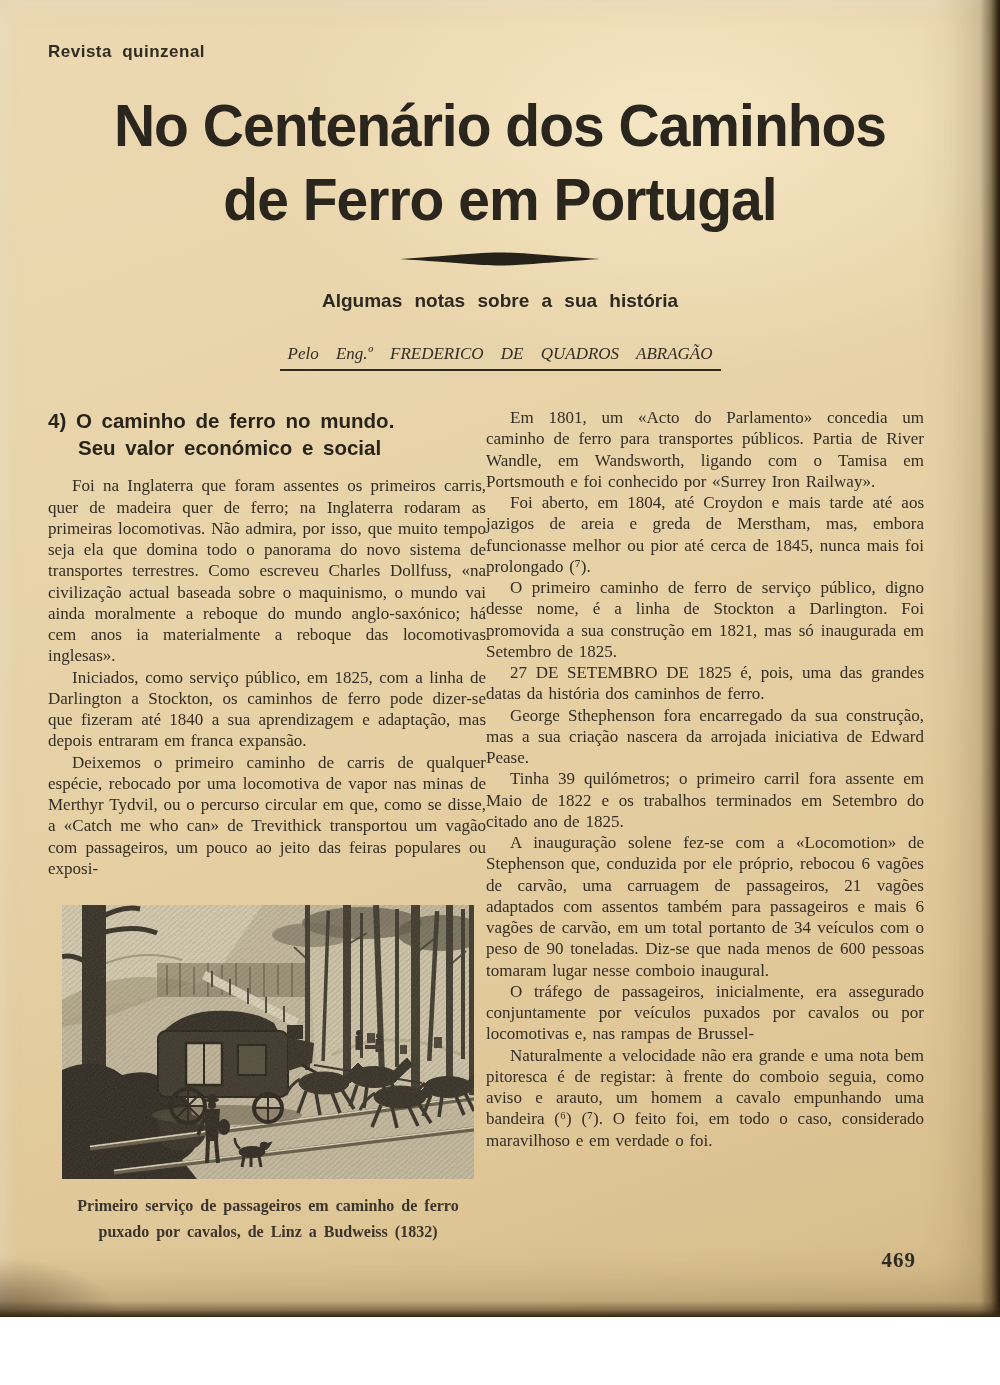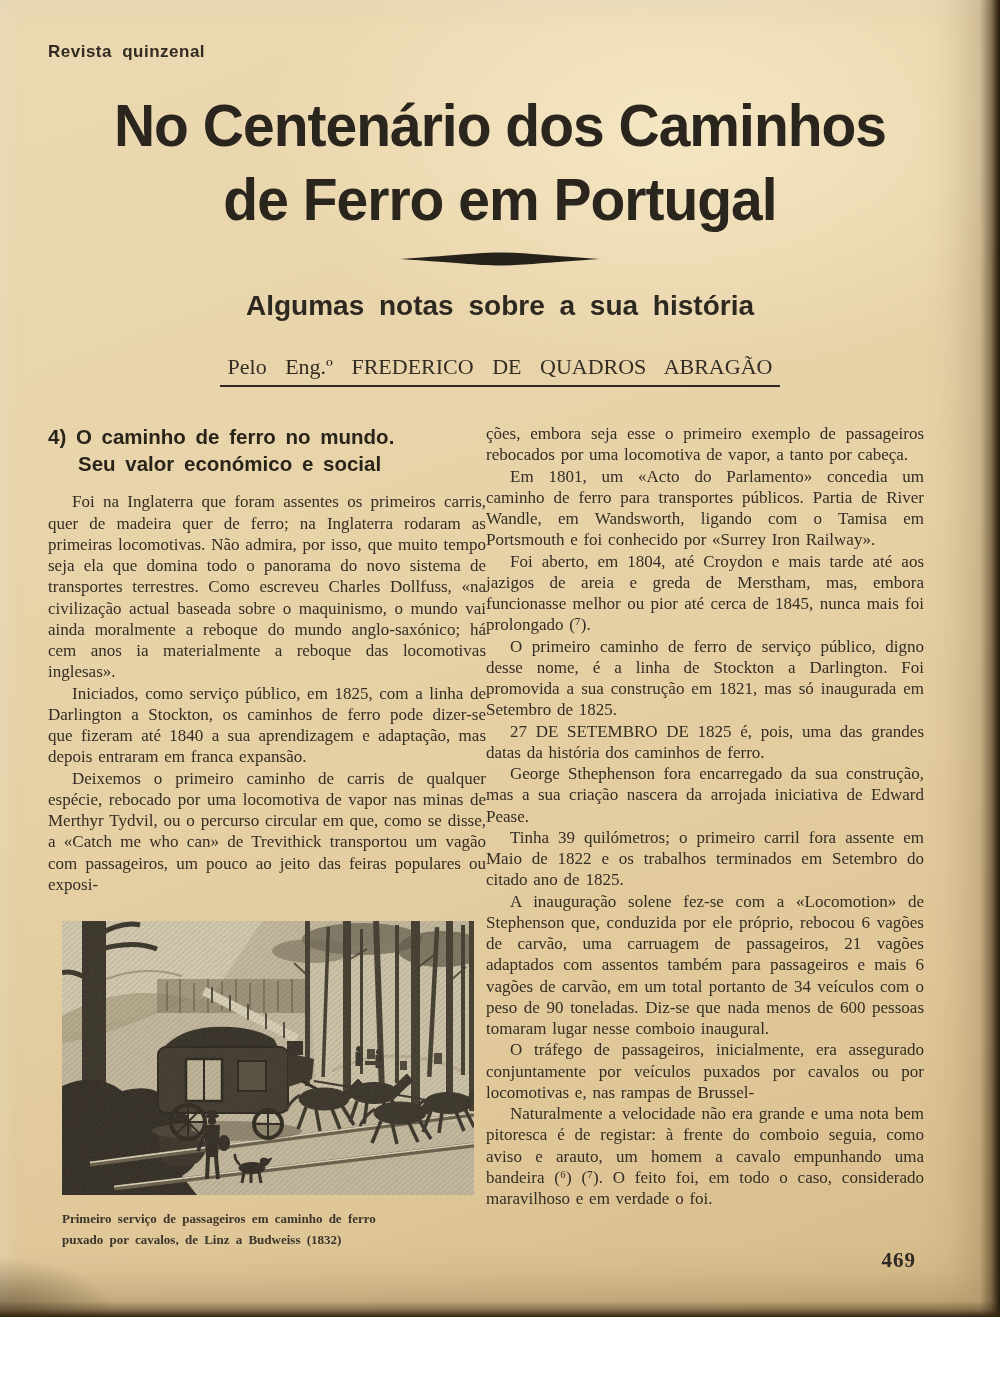--- a/index.html
+++ b/index.html
@@ -31,43 +31,43 @@
 
   .title{margin-top:26px;text-align:center;
     font-family:"Liberation Sans", sans-serif;font-weight:700;
     font-size:57px;line-height:1.3;letter-spacing:-1px;color:#2a251d;}
   .title .line{display:block;transform:scaleY(1.04);}
 
   .divider{display:block;margin:16px auto 0;}
 
   .subtitle{margin-top:24px;text-align:center;
     font-family:"Liberation Sans", sans-serif;font-weight:700;
-    font-size:28px;word-spacing:7px;color:#2d2820;}
+    font-size:19px;word-spacing:7px;color:#2d2820;}
 
   .byline-wrap{margin-top:32px;text-align:center;}
-  .byline{display:inline-block;font-size:22px;word-spacing:13px;
-    border-bottom:2px solid #2e2a22;padding:0 8px 5px 8px;color:#332d24;}
+  .byline{display:inline-block;font-size:17px;word-spacing:13px;
+    border-bottom:2px solid #2e2a22;padding:0 8px 5px 8px;color:#332d24;font-style:italic;}
 
   .columns{display:flex;padding:0 48px;margin-top:36px;}
   .col{width:438px;}
 
   .section-heading{font-family:"Liberation Sans", sans-serif;font-weight:700;
     font-size:20.5px;line-height:1.32;color:#292419;margin:0 0 14px 0;word-spacing:4px;}
   .section-heading .h2line{display:block;margin-left:30px;}
   .section-heading .h1line{display:block;}
 
   .body-p{margin:0;font-size:17px;line-height:1.25;text-align:justify;
     text-indent:24px;color:#332d24;word-spacing:1.5px;}
   .body-p.no-indent{text-indent:0;}
   .body-p .it{}
 
   .figure{margin:26px 0 0 14px;width:412px;}
   .engraving{display:block;width:412px;height:274px;}
-  .figure-caption{margin-top:14px;text-align:left;
-    font-size:13px;font-weight:700;line-height:1.6;color:#3a342a;word-spacing:3px;}
+  .figure-caption{margin-top:14px;text-align:center;
+    font-size:16px;font-weight:700;line-height:1.6;color:#3a342a;word-spacing:3px;}
   .figure-caption .capline{display:block;}
 
   .page-number{position:absolute;right:84px;bottom:44px;
     font-size:21px;font-weight:700;color:#2e2921;letter-spacing:1px;}
 </style>
 </head>
 <body>
 
 <div class="page">
 
@@ -293,21 +293,20 @@
         </svg>
         <figcaption class="figure-caption">
           <span class="capline">Primeiro serviço de passageiros em caminho de ferro</span>
           <span class="capline">puxado por cavalos, de Linz a Budweiss (1832)</span>
         </figcaption>
       </figure>
     </div>
 
     <div class="col">
       <div>
-          <p class="body-p no-indent"><span>ções, embora seja esse o primeiro exemplo de passageiros rebocados por uma locomotiva de vapor, a tanto por cabeça.</span></p>
           <p class="body-p"><span>Em 1801, um «Acto do Parlamento» concedia um caminho de ferro para transportes públicos. Partia de River Wandle, em Wandsworth, ligando com o Tamisa em Portsmouth e foi conhecido por «Surrey Iron Railway».</span></p>
           <p class="body-p"><span>Foi aberto, em 1804, até Croydon e mais tarde até aos jazigos de areia e greda de Merstham, mas, embora funcionasse melhor ou pior até cerca de 1845, nunca mais foi prolongado (⁷).</span></p>
           <p class="body-p"><span>O primeiro caminho de ferro de serviço público, digno desse nome, é a linha de </span><span class="it">Stockton a Darlington</span><span>. Foi promovida a sua construção em 1821, mas só inaugurada em Setembro de 1825.</span></p>
           <p class="body-p"><span>27 DE SETEMBRO DE 1825 é, pois, uma das grandes datas da história dos caminhos de ferro.</span></p>
           <p class="body-p"><span>George Sthephenson fora encarregado da sua construção, mas a sua criação nascera da arrojada iniciativa de Edward Pease.</span></p>
           <p class="body-p"><span>Tinha 39 quilómetros; o primeiro carril fora assente em Maio de 1822 e os trabalhos terminados em Setembro do citado ano de 1825.</span></p>
           <p class="body-p"><span>A inauguração solene fez-se com a «Locomotion» de Stephenson que, conduzida por ele próprio, rebocou 6 vagões de carvão, uma carruagem de passageiros, 21 vagões adaptados com assentos também para passageiros e mais 6 vagões de carvão, em um total portanto de 34 veículos com o peso de 90 toneladas. Diz-se que nada menos de 600 pessoas tomaram lugar nesse comboio inaugural.</span></p>
           <p class="body-p"><span>O tráfego de passageiros, inicialmente, era assegurado conjuntamente por veículos puxados por cavalos ou por locomotivas e, nas rampas de Brussel-</span></p>
           <p class="body-p"><span>Naturalmente a velocidade não era grande e uma nota bem pitoresca é de registar: à frente do comboio seguia, como aviso e arauto, um homem a cavalo empunhando uma bandeira (⁶) (⁷). O feito foi, em todo o caso, considerado maravilhoso e em verdade o foi.</span></p>
         </div>

